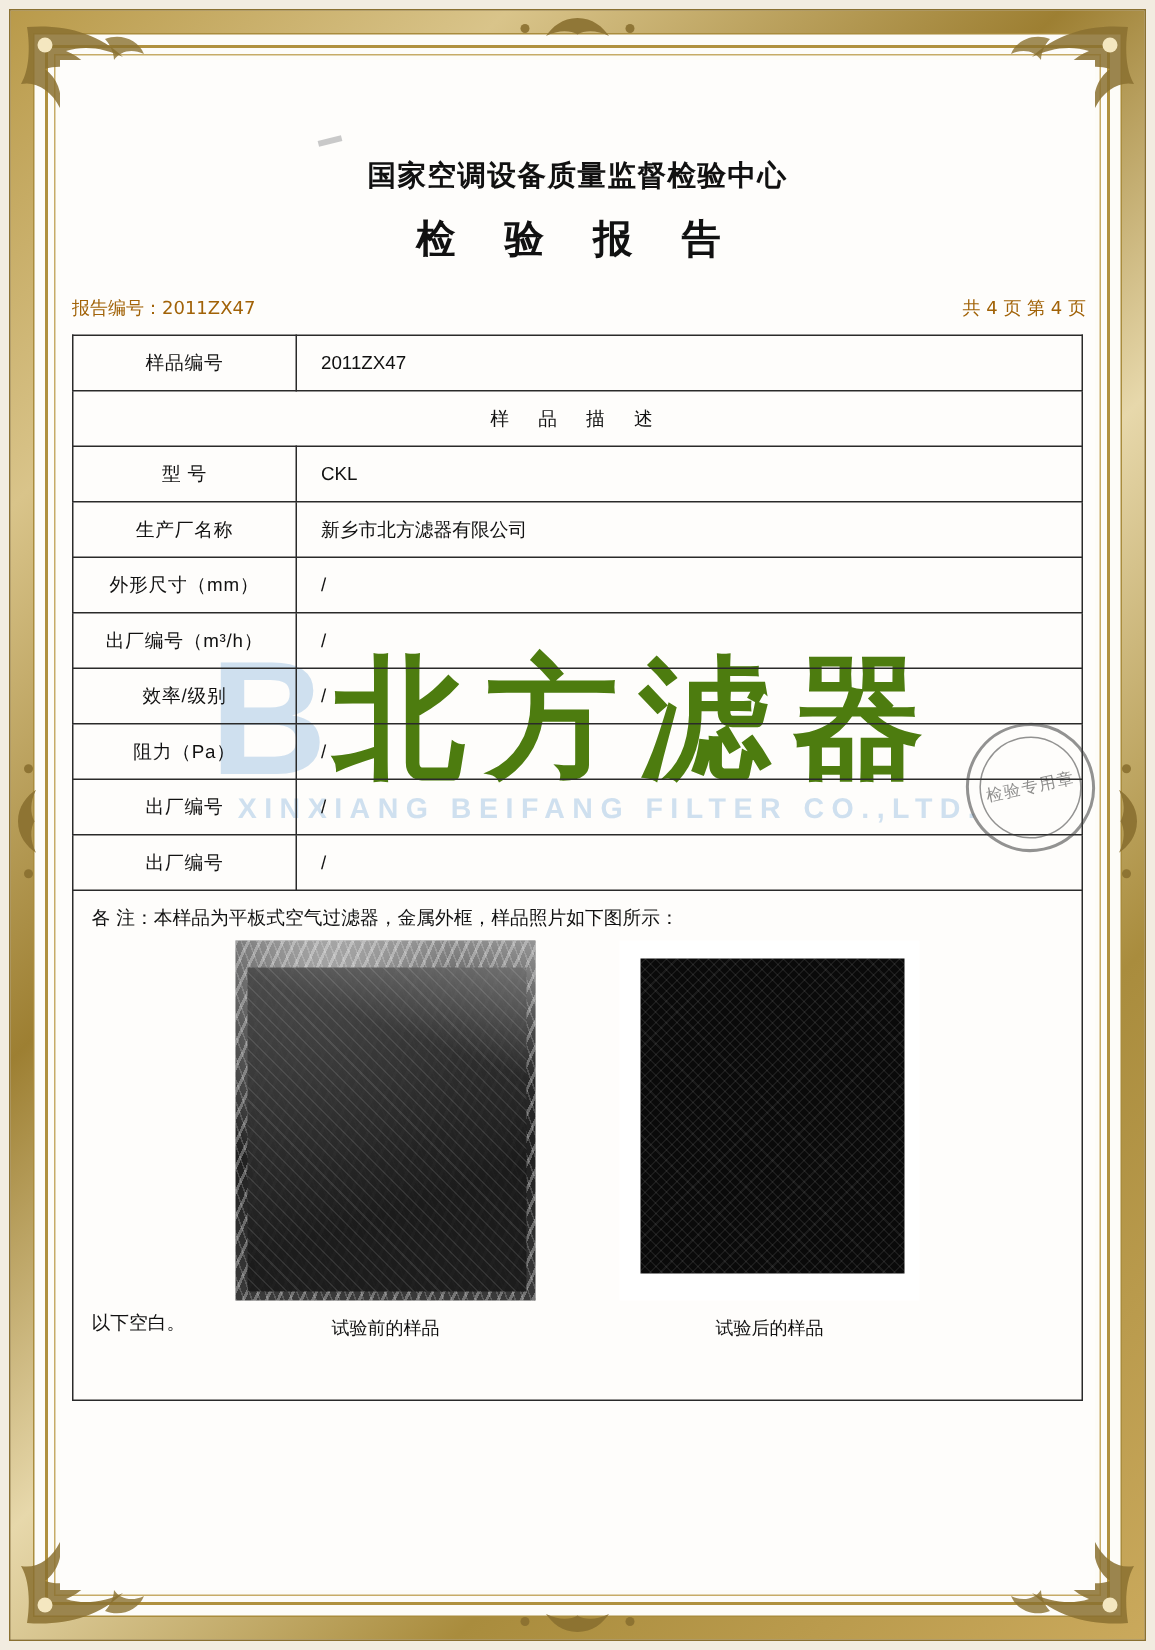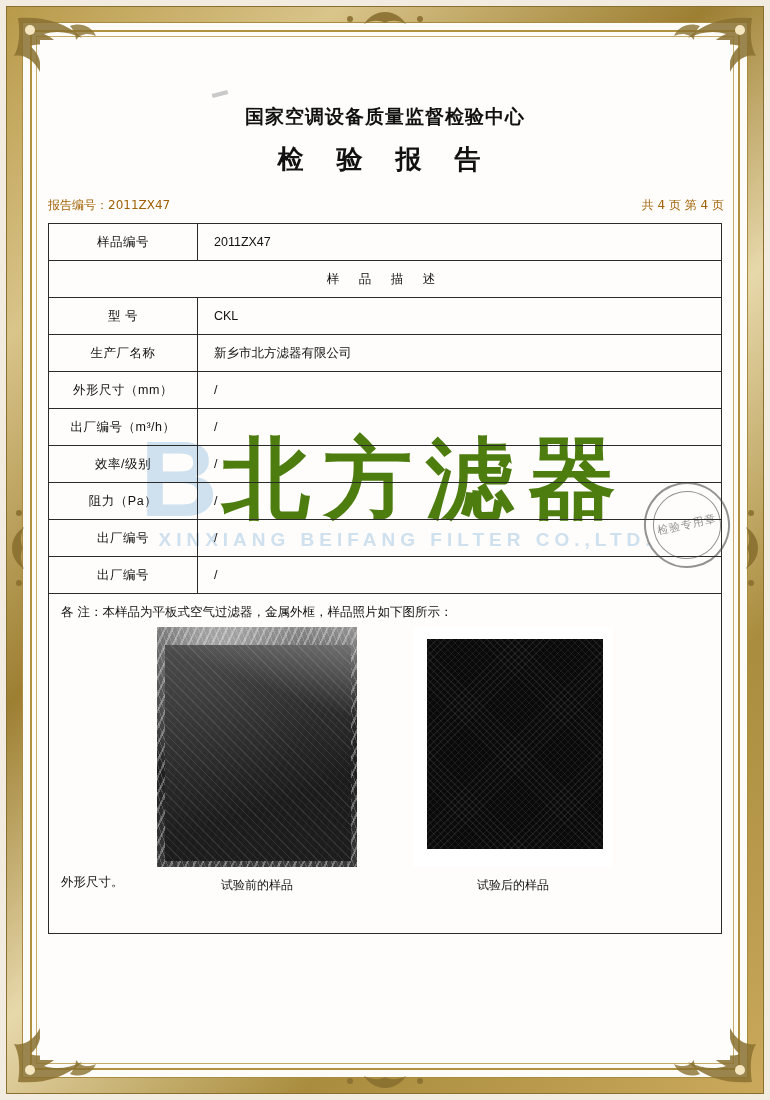--- a/index.html
+++ b/index.html
@@ -458,21 +458,21 @@
         <div class="photo-block">
           <div class="photo photo-a"></div>
           <div class="photo-caption">试验前的样品</div>
         </div>
         <div class="photo-block">
           <div class="photo photo-b"></div>
           <div class="photo-caption">试验后的样品</div>
         </div>
       </div>
 
-      <div class="blank-note">外形尺寸。</div>
+      <div class="blank-note">以下空白。</div>
     </div>
 
   </div>
 
   <div class="seal">
     <div class="seal-text">检验专用章</div>
   </div>
 
 </div>
 

